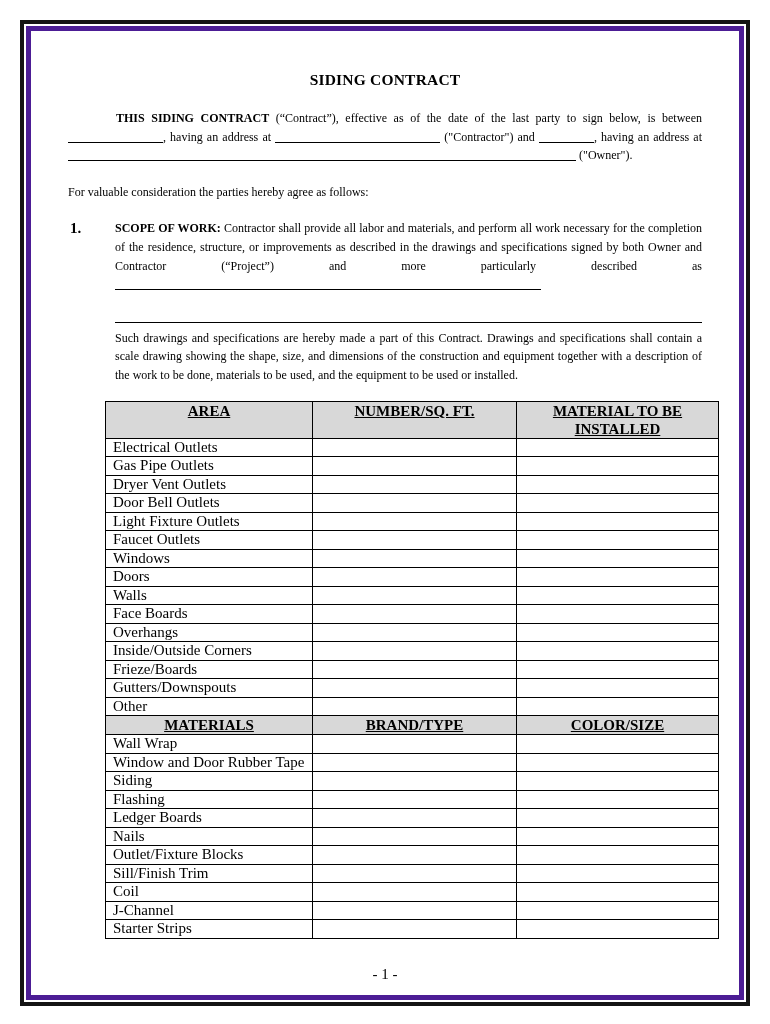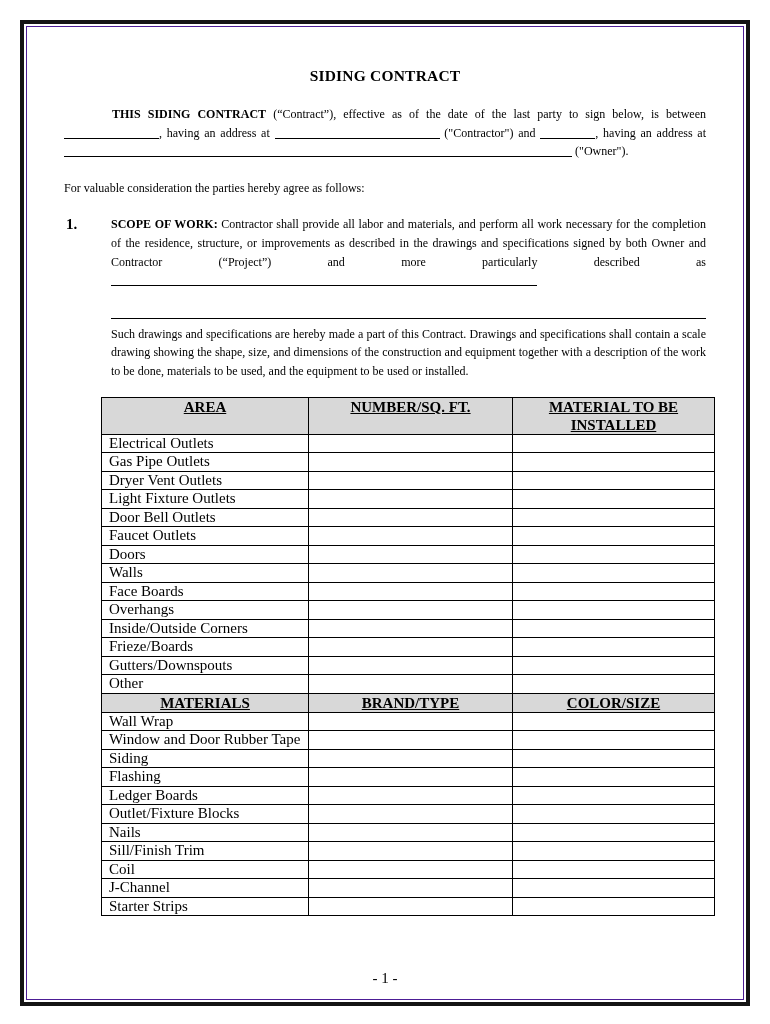--- a/index.html
+++ b/index.html
@@ -6,21 +6,21 @@
   body {
     width:770px; height:1024px; background:#ffffff; position:relative;
     font-family:"Liberation Serif","DejaVu Serif",serif; color:#000;
     -webkit-font-smoothing:antialiased;
   }
   .frame {
     position:absolute; left:20px; top:20px; right:20px; bottom:18px;
     border:4px solid #141414; padding:2px; box-sizing:border-box;
   }
   .inner {
-    border:1px solid #4c1d95; box-sizing:border-box;
+    border:5px solid #4c1d95; box-sizing:border-box;
     width:100%; height:100%; position:relative;
     padding:36px 37px 40px 37px;
   }
   .title {
     text-align:center; font-weight:bold; font-size:15.5px;
     margin:4px 0 20px 0; letter-spacing:0.2px;
   }
   p { margin:0 0 18px 0; font-size:12px; line-height:18.6px; }
   .justify { text-align:justify; }
   .indent { text-indent:48px; }
@@ -105,37 +105,42 @@
             <td></td>
           </tr>
 
           <tr>
             <td>Dryer Vent Outlets</td>
             <td></td>
             <td></td>
           </tr>
 
           <tr>
+            <td>Door Bell Outlets</td>
+            <td></td>
+            <td></td>
+          </tr>
+
+          <tr>
             <td>Light Fixture Outlets</td>
             <td></td>
             <td></td>
           </tr>
 
           <tr>
-            <td>Door Bell Outlets</td>
-            <td></td>
-            <td></td>
-          </tr>
-
-          <tr>
             <td>Faucet Outlets</td>
             <td></td>
             <td></td>
           </tr>
 
+          <tr>
+            <td>Windows</td>
+            <td></td>
+            <td></td>
+          </tr>
 
           <tr>
             <td>Doors</td>
             <td></td>
             <td></td>
           </tr>
 
           <tr>
             <td>Walls</td>
             <td></td>
@@ -211,27 +216,27 @@
             <td></td>
           </tr>
 
           <tr>
             <td>Ledger Boards</td>
             <td></td>
             <td></td>
           </tr>
 
           <tr>
+            <td>Nails</td>
+            <td></td>
+            <td></td>
+          </tr>
+
+          <tr>
             <td>Outlet/Fixture Blocks</td>
-            <td></td>
-            <td></td>
-          </tr>
-
-          <tr>
-            <td>Nails</td>
             <td></td>
             <td></td>
           </tr>
 
           <tr>
             <td>Sill/Finish Trim</td>
             <td></td>
             <td></td>
           </tr>
 

